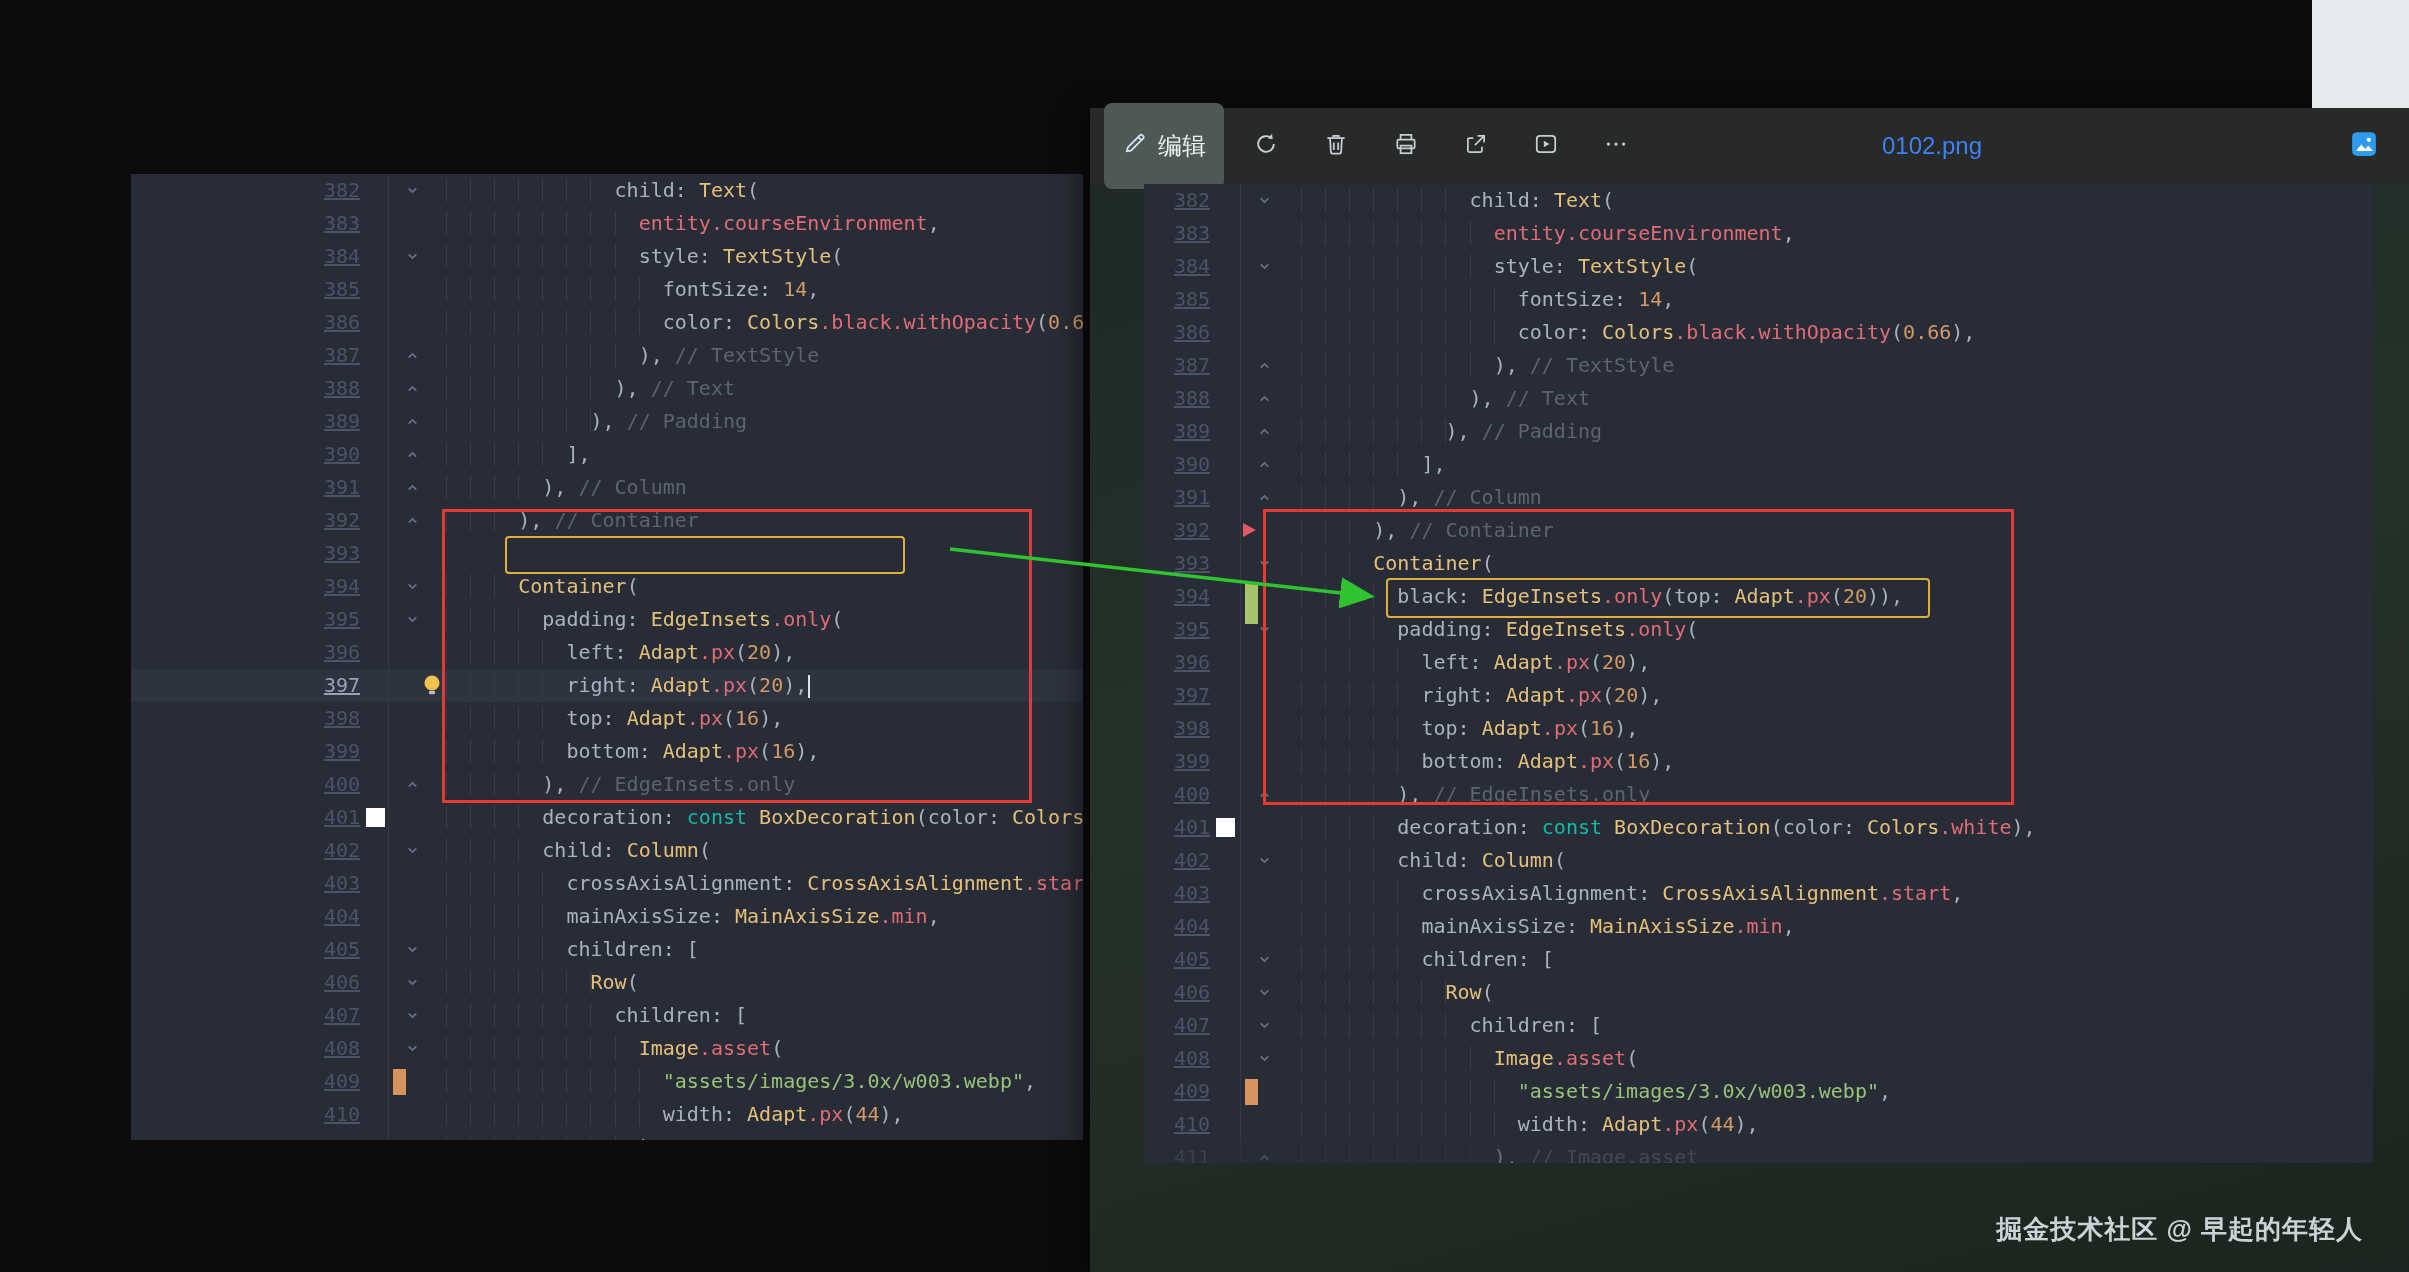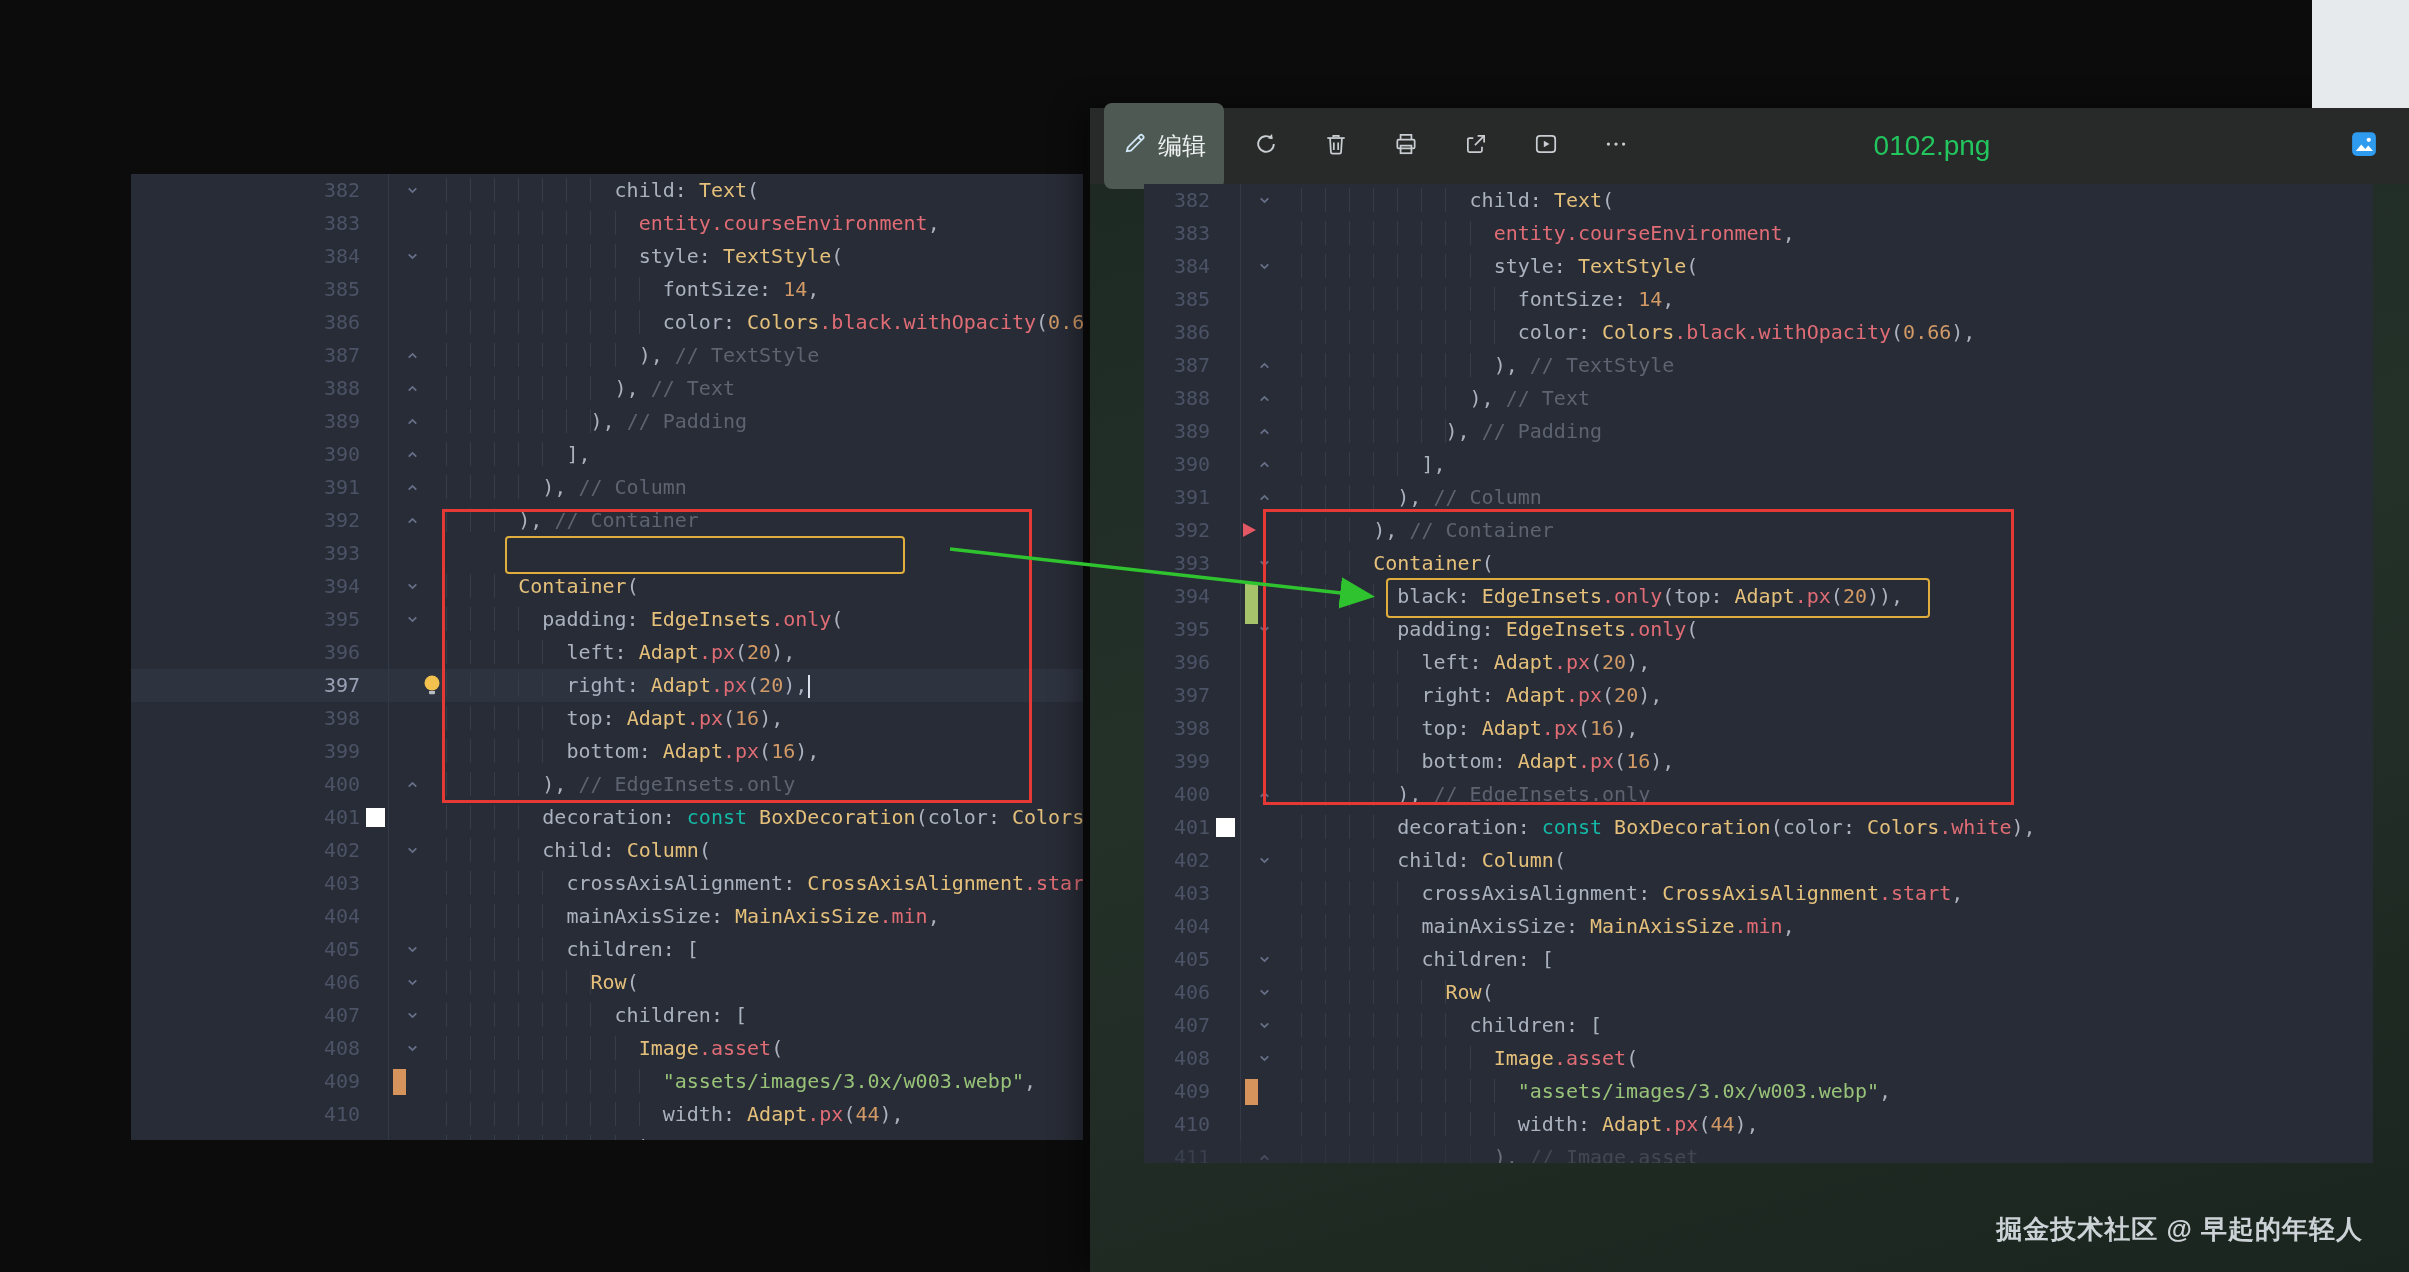--- a/index.html
+++ b/index.html
@@ -10,21 +10,21 @@
   
   .editor{
     position:absolute;background:#282c36;overflow:hidden;
     font-family:"DejaVu Sans Mono",monospace;font-size:20px;line-height:33px;
   }
   #left-editor{left:131px;top:174px;width:952px;height:966px;z-index:5;}
   #right-editor{left:1144px;top:184px;width:1229px;height:979px;z-index:15;}
   .row{display:flex;height:33px;position:relative;}
   .row.current{background:#2e3340;}
   .row.dim{opacity:.5;}
-  .num{flex:none;text-align:right;color:#4c5366;padding-right:4px;}
+  .num{flex:none;text-align:right;color:#4c5366;padding-right:4px;text-decoration:underline;}
   .row.current .num{color:#9aa3b5;}
   #left-editor .num{width:229px;}
   #right-editor .num{width:66px;}
   .mark{flex:none;position:relative;}
   #left-editor .mark{width:24px;}
   #right-editor .mark{width:26px;}
   .vcs{flex:none;position:relative;display:flex;align-items:center;border-left:1px solid #343947;}
   #left-editor .vcs{width:57px;}
   #right-editor .vcs{width:60px;}
   .vcs .fold{margin-left:17px;display:flex;align-items:center;}
@@ -44,21 +44,21 @@
   #viewer{position:absolute;left:1090px;top:0;width:1319px;height:1272px;z-index:10;}
   #viewer-bg{position:absolute;left:0;top:108px;right:0;bottom:0;
     background:linear-gradient(165deg,#1d2823 0%,#243129 45%,#1b251f 100%);
     box-shadow:-10px 0 28px rgba(0,0,0,.45);}
   #toolbar{position:absolute;left:0;top:108px;width:100%;height:76px;background:#282a29;
     display:flex;align-items:center;padding-left:14px;gap:14px;box-sizing:border-box;}
   .tb-btn{height:54px;display:flex;align-items:center;justify-content:center;border-radius:8px;color:#cfd3d5;}
   #edit-btn{background:#4e5953;padding:16px 18px;gap:10px;font-size:24px;color:#eef1f2;}
   .tb-icon-btn{width:56px;}
   #filename{position:absolute;left:772px;top:0;height:76px;width:140px;display:flex;align-items:center;
-    justify-content:center;color:#22c55e;font-size:28px;}
+    justify-content:center;color:#3b82f6;font-size:24px;}
   #photo-app{position:absolute;right:30px;top:0;height:76px;display:flex;align-items:center;}
   #corner-block{position:absolute;left:2312px;top:0;width:97px;height:108px;background:#e7eaec;z-index:20;}
   #watermark{position:absolute;right:46px;top:1212px;color:#ccd2d6;font-size:26px;letter-spacing:1px;z-index:25;font-weight:bold;}
   
   .ann{position:absolute;pointer-events:none;z-index:50;}
   #ann-red-left{left:442px;top:509px;width:584px;height:288px;border:3px solid #e53935;}
   #ann-red-right{left:1263px;top:509px;width:745px;height:290px;border:3px solid #e53935;}
   #ann-yellow-left{left:505px;top:536px;width:396px;height:34px;border:2px solid #dfae3c;border-radius:4px;}
   #ann-yellow-right{left:1386px;top:578px;width:540px;height:36px;border:2px solid #dfae3c;border-radius:4px;}
   #ann-arrow{left:0;top:0;z-index:60;}

